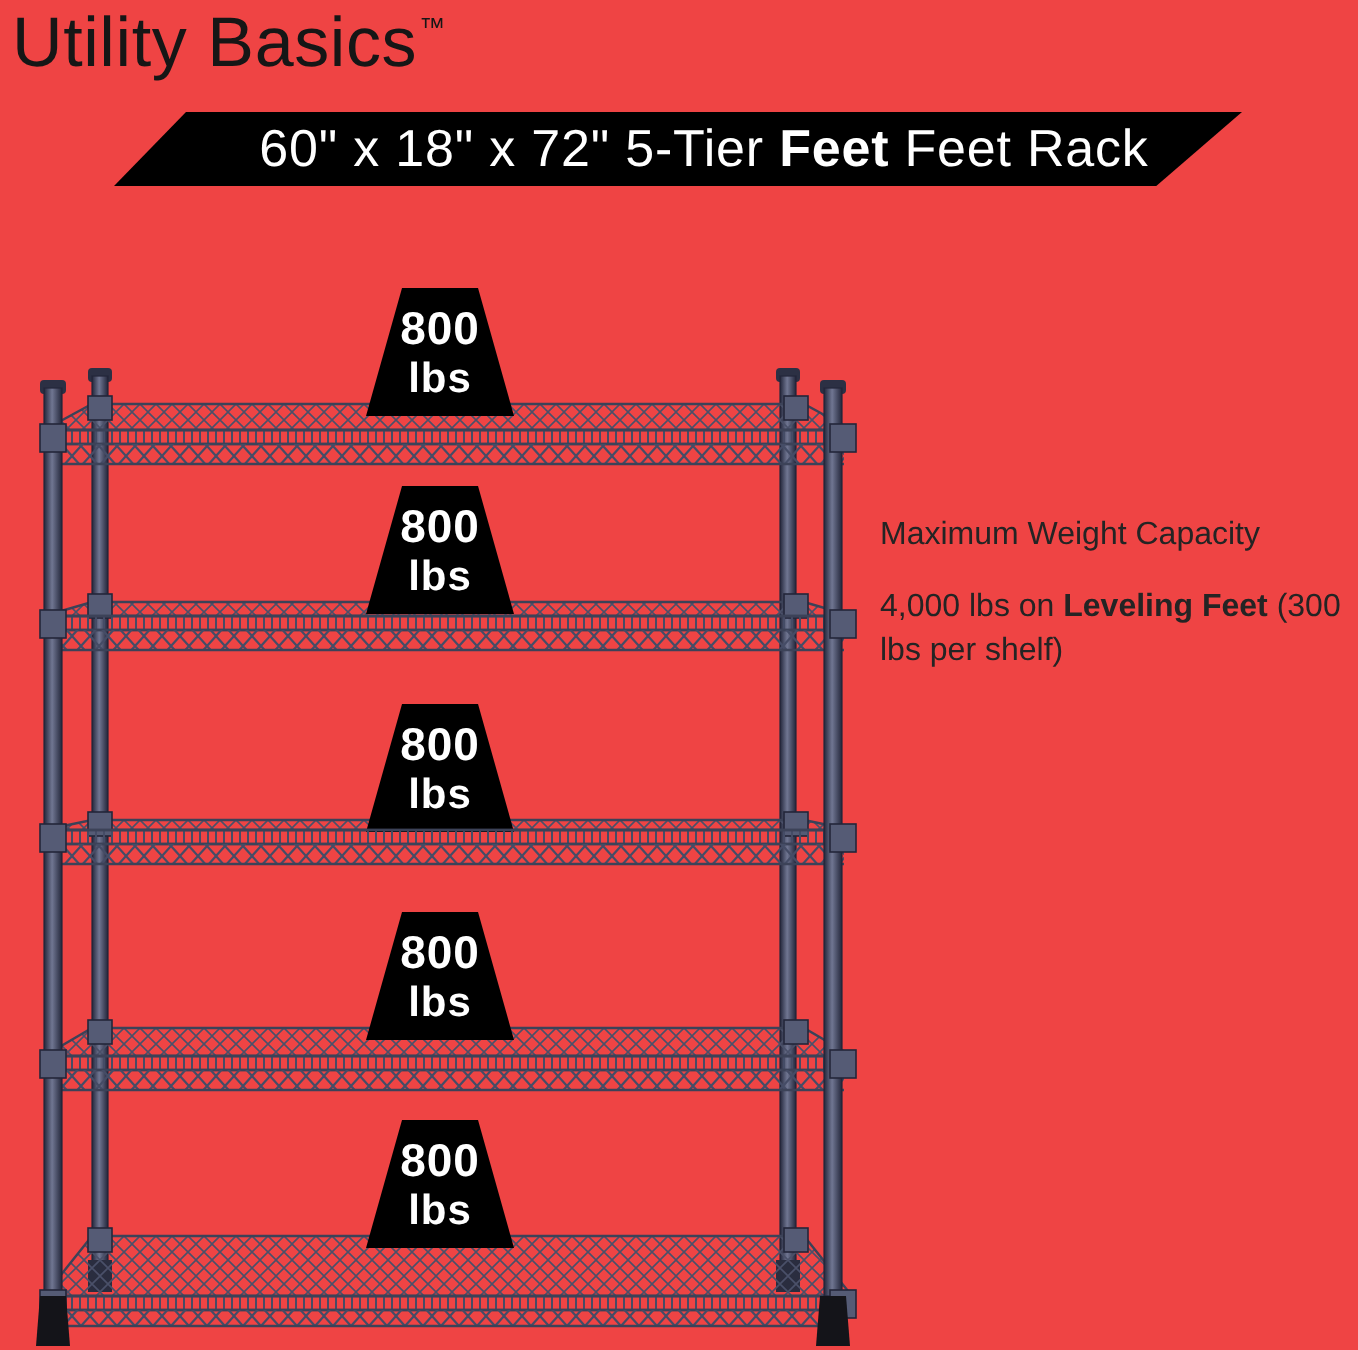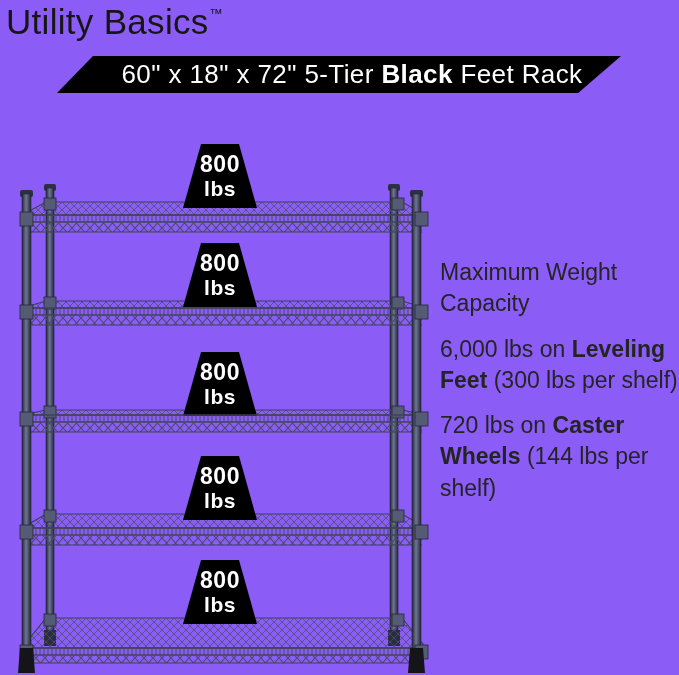--- a/index.html
+++ b/index.html
@@ -1,17 +1,17 @@
 <!DOCTYPE html>
 <html><head>
 <meta charset="utf-8">
 <style>
   html,body{margin:0;padding:0;background:#fff;}
   .canvas{
-    position:relative;width:679px;height:675px;background:#8b5cf6;overflow:hidden;
+    position:relative;width:679px;height:675px;background:#ef4444;overflow:hidden;
     font-family:"Liberation Sans",sans-serif;
   }
   
   .brand{
     position:absolute;left:6px;top:2px;font-size:35px;color:#161616;
     font-family:"Liberation Sans",sans-serif;font-weight:400;letter-spacing:.3px;
   }
   .brand sup{font-size:13px;vertical-align:top;position:relative;top:4px;left:1px;}
   
   .banner{
@@ -24,38 +24,38 @@
     padding-left:26px;
   }
   .banner-text b{font-weight:800;}
   
   .rack{position:absolute;left:18px;top:118px;width:412px;height:557px;}
   .badge-num{font:bold 23px "Liberation Sans",sans-serif;fill:#ffffff;letter-spacing:.5px;}
   .badge-unit{font:bold 21px "Liberation Sans",sans-serif;fill:#ffffff;letter-spacing:.5px;}
   
   .info{
     position:absolute;left:440px;top:257px;width:239px;color:#242424;
-    font-size:23px;line-height:1.36;
+    font-size:16px;line-height:1.36;
   }
   .info-heading{font-weight:400;margin:0 0 21px 0;}
   .info p{margin:0 0 14px 0;}
   .info b{font-weight:700;}
 </style>
 </head>
 <body>
 
 <div class="canvas">
 
   <div class="brand">
     <span>Utility Basics</span><sup>™</sup>
   </div>
 
   <div class="banner">
     <span class="banner-text">
-      <span>60" x 18" x 72" 5-Tier </span><b>Black</b><span> Feet Rack</span>
+      <span>60" x 18" x 72" 5-Tier </span><b>Feet</b><span> Feet Rack</span>
     </span>
   </div>
 
   <svg class="rack" viewBox="0 0 412 557">
     <defs>
       <pattern id="mesh" width="8" height="8" patternUnits="userSpaceOnUse">
         <path d="M0,0 L8,8 M8,0 L0,8" stroke="#4a5069" stroke-width="0.8" fill="none"></path>
       </pattern>
       <pattern id="vh" width="4" height="7" patternUnits="userSpaceOnUse">
         <path d="M2,0 L2,7" stroke="#454c66" stroke-width="1" fill="none"></path>
@@ -178,17 +178,16 @@
     </g>
 
     <g>
       <polygon points="2,530 15,530 17,555 0,555" fill="#141419"></polygon>
       <polygon points="392,530 405,530 407,555 390,555" fill="#141419"></polygon>
     </g>
   </svg>
 
   <div class="info">
     <p class="info-heading">Maximum Weight Capacity</p>
-    <p><span>6,000 lbs on </span><b>Leveling Feet</b><span> (300 lbs per shelf)</span></p>
-    <p><span>720 lbs on </span><b>Caster Wheels</b><span> (144 lbs per shelf)</span></p>
+    <p><span>4,000 lbs on </span><b>Leveling Feet</b><span> (300 lbs per shelf)</span></p>
   </div>
 
 </div>
 
 </body></html>

